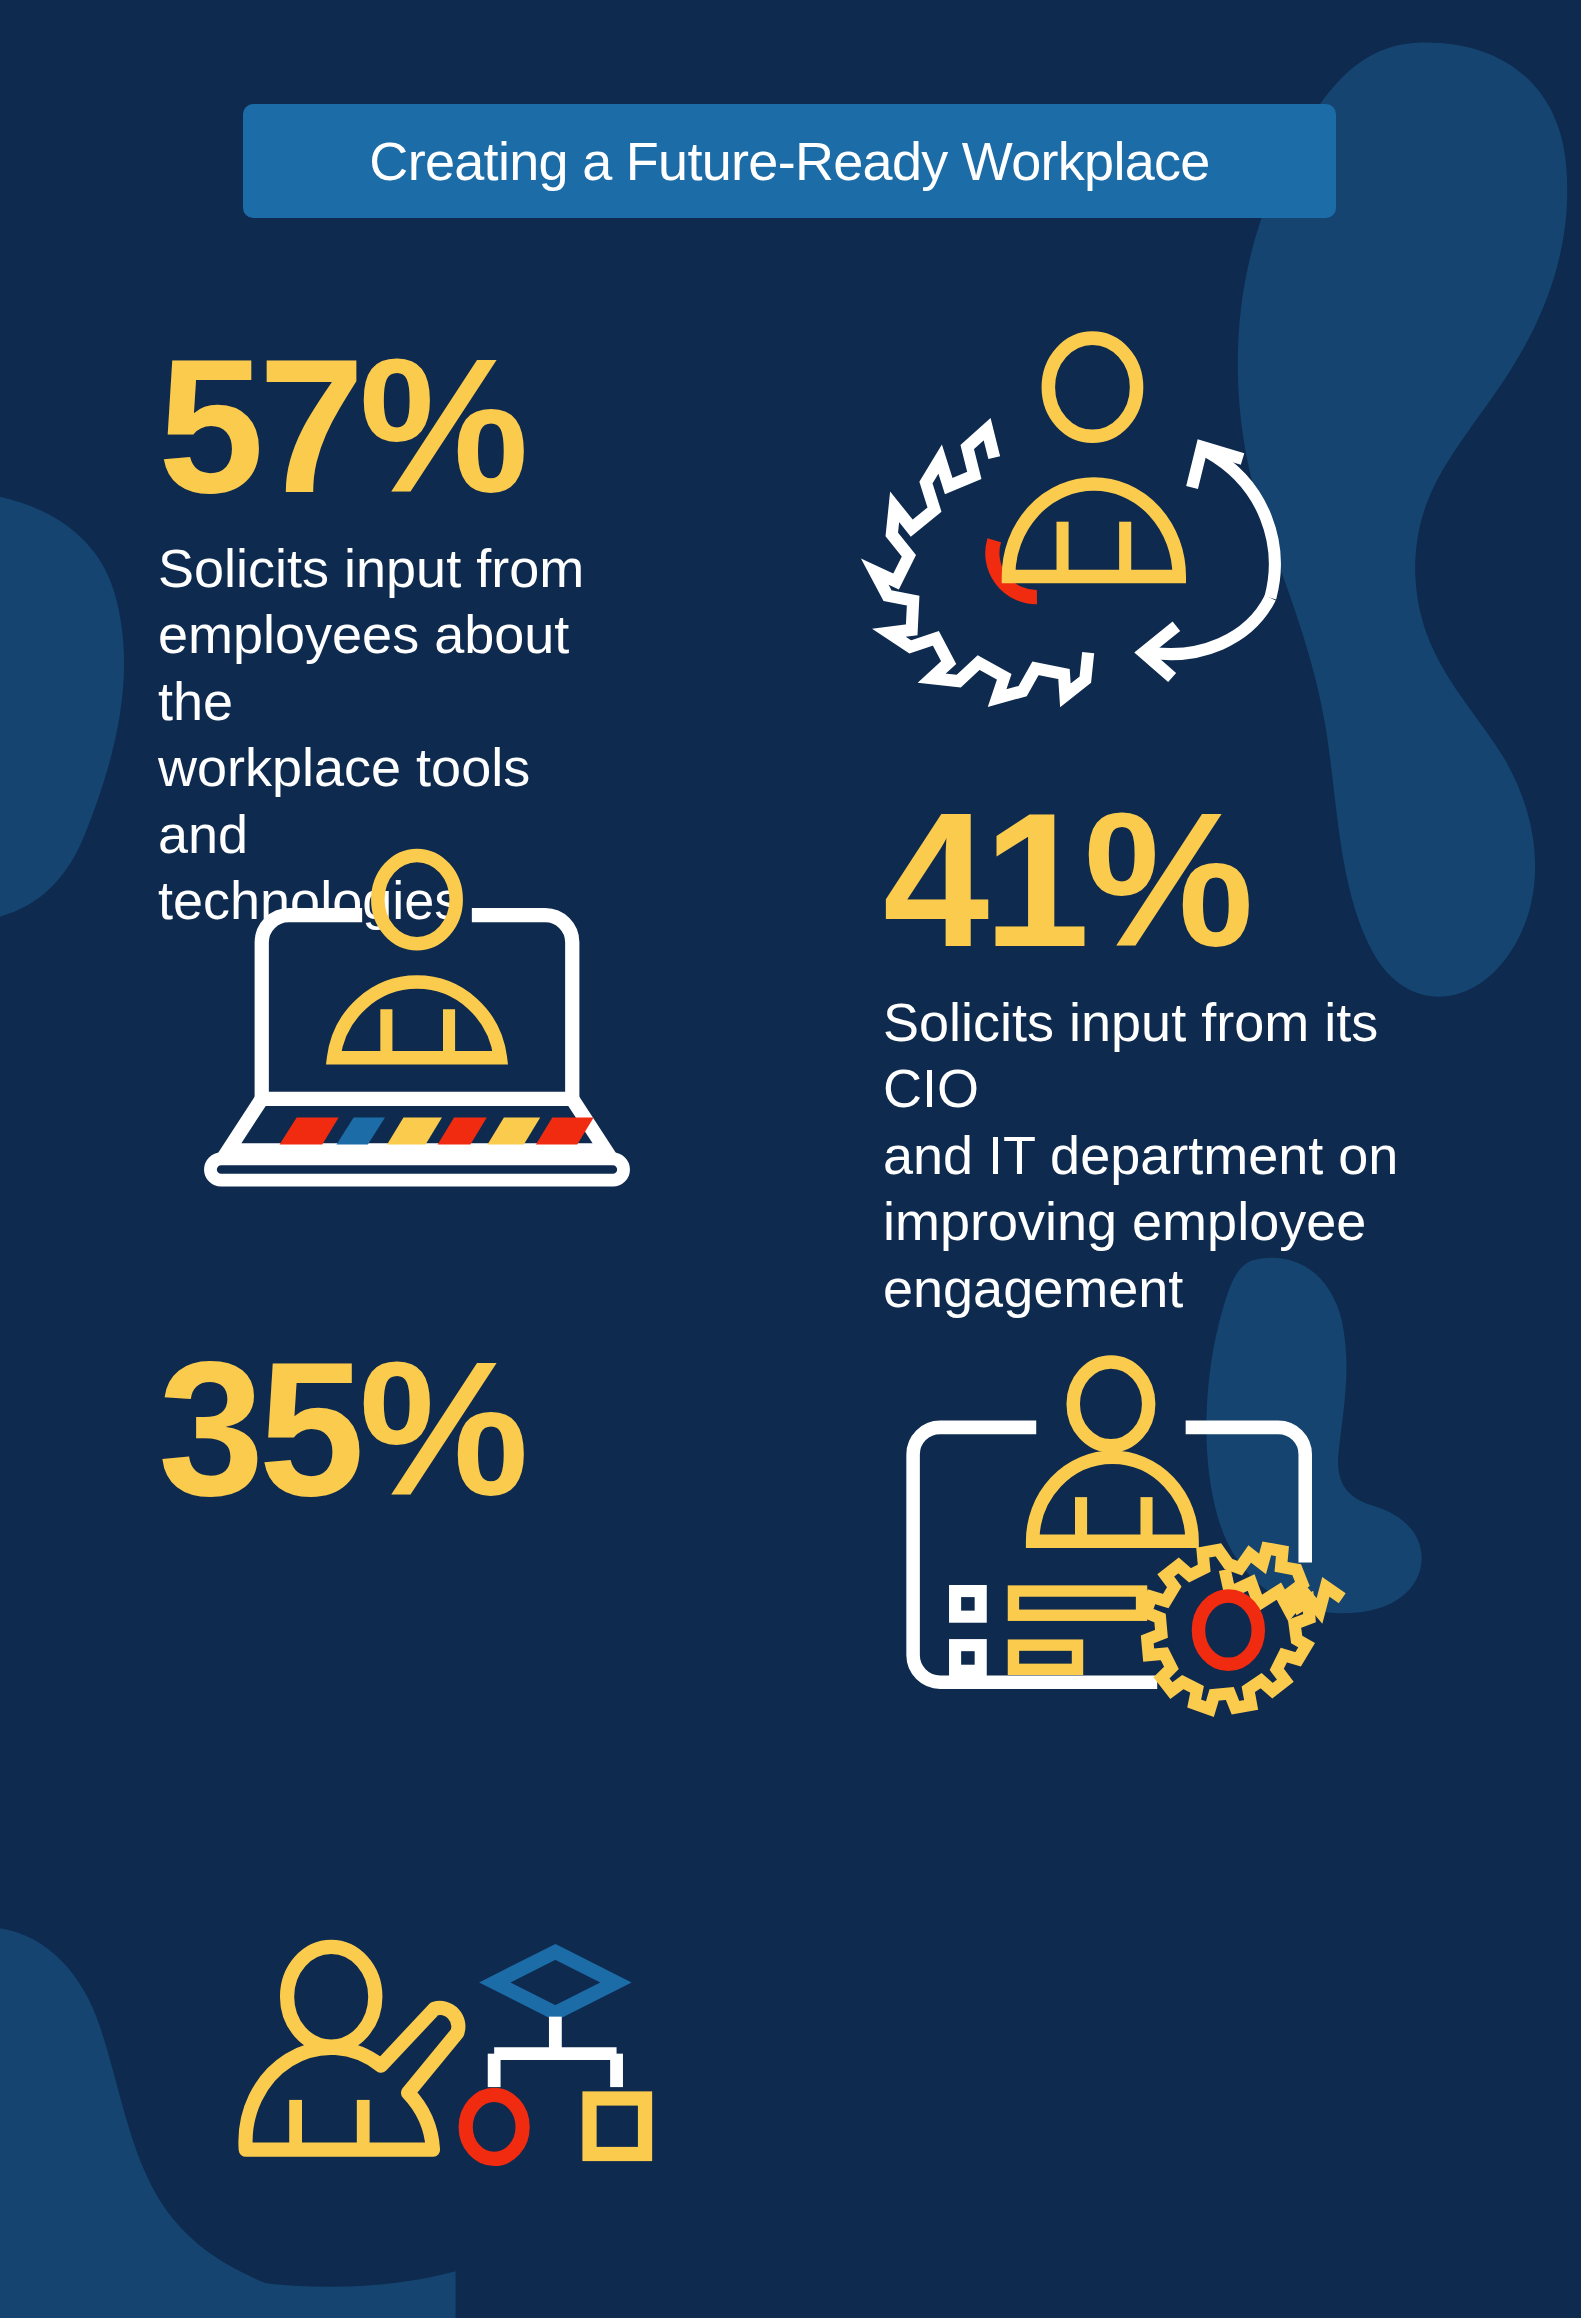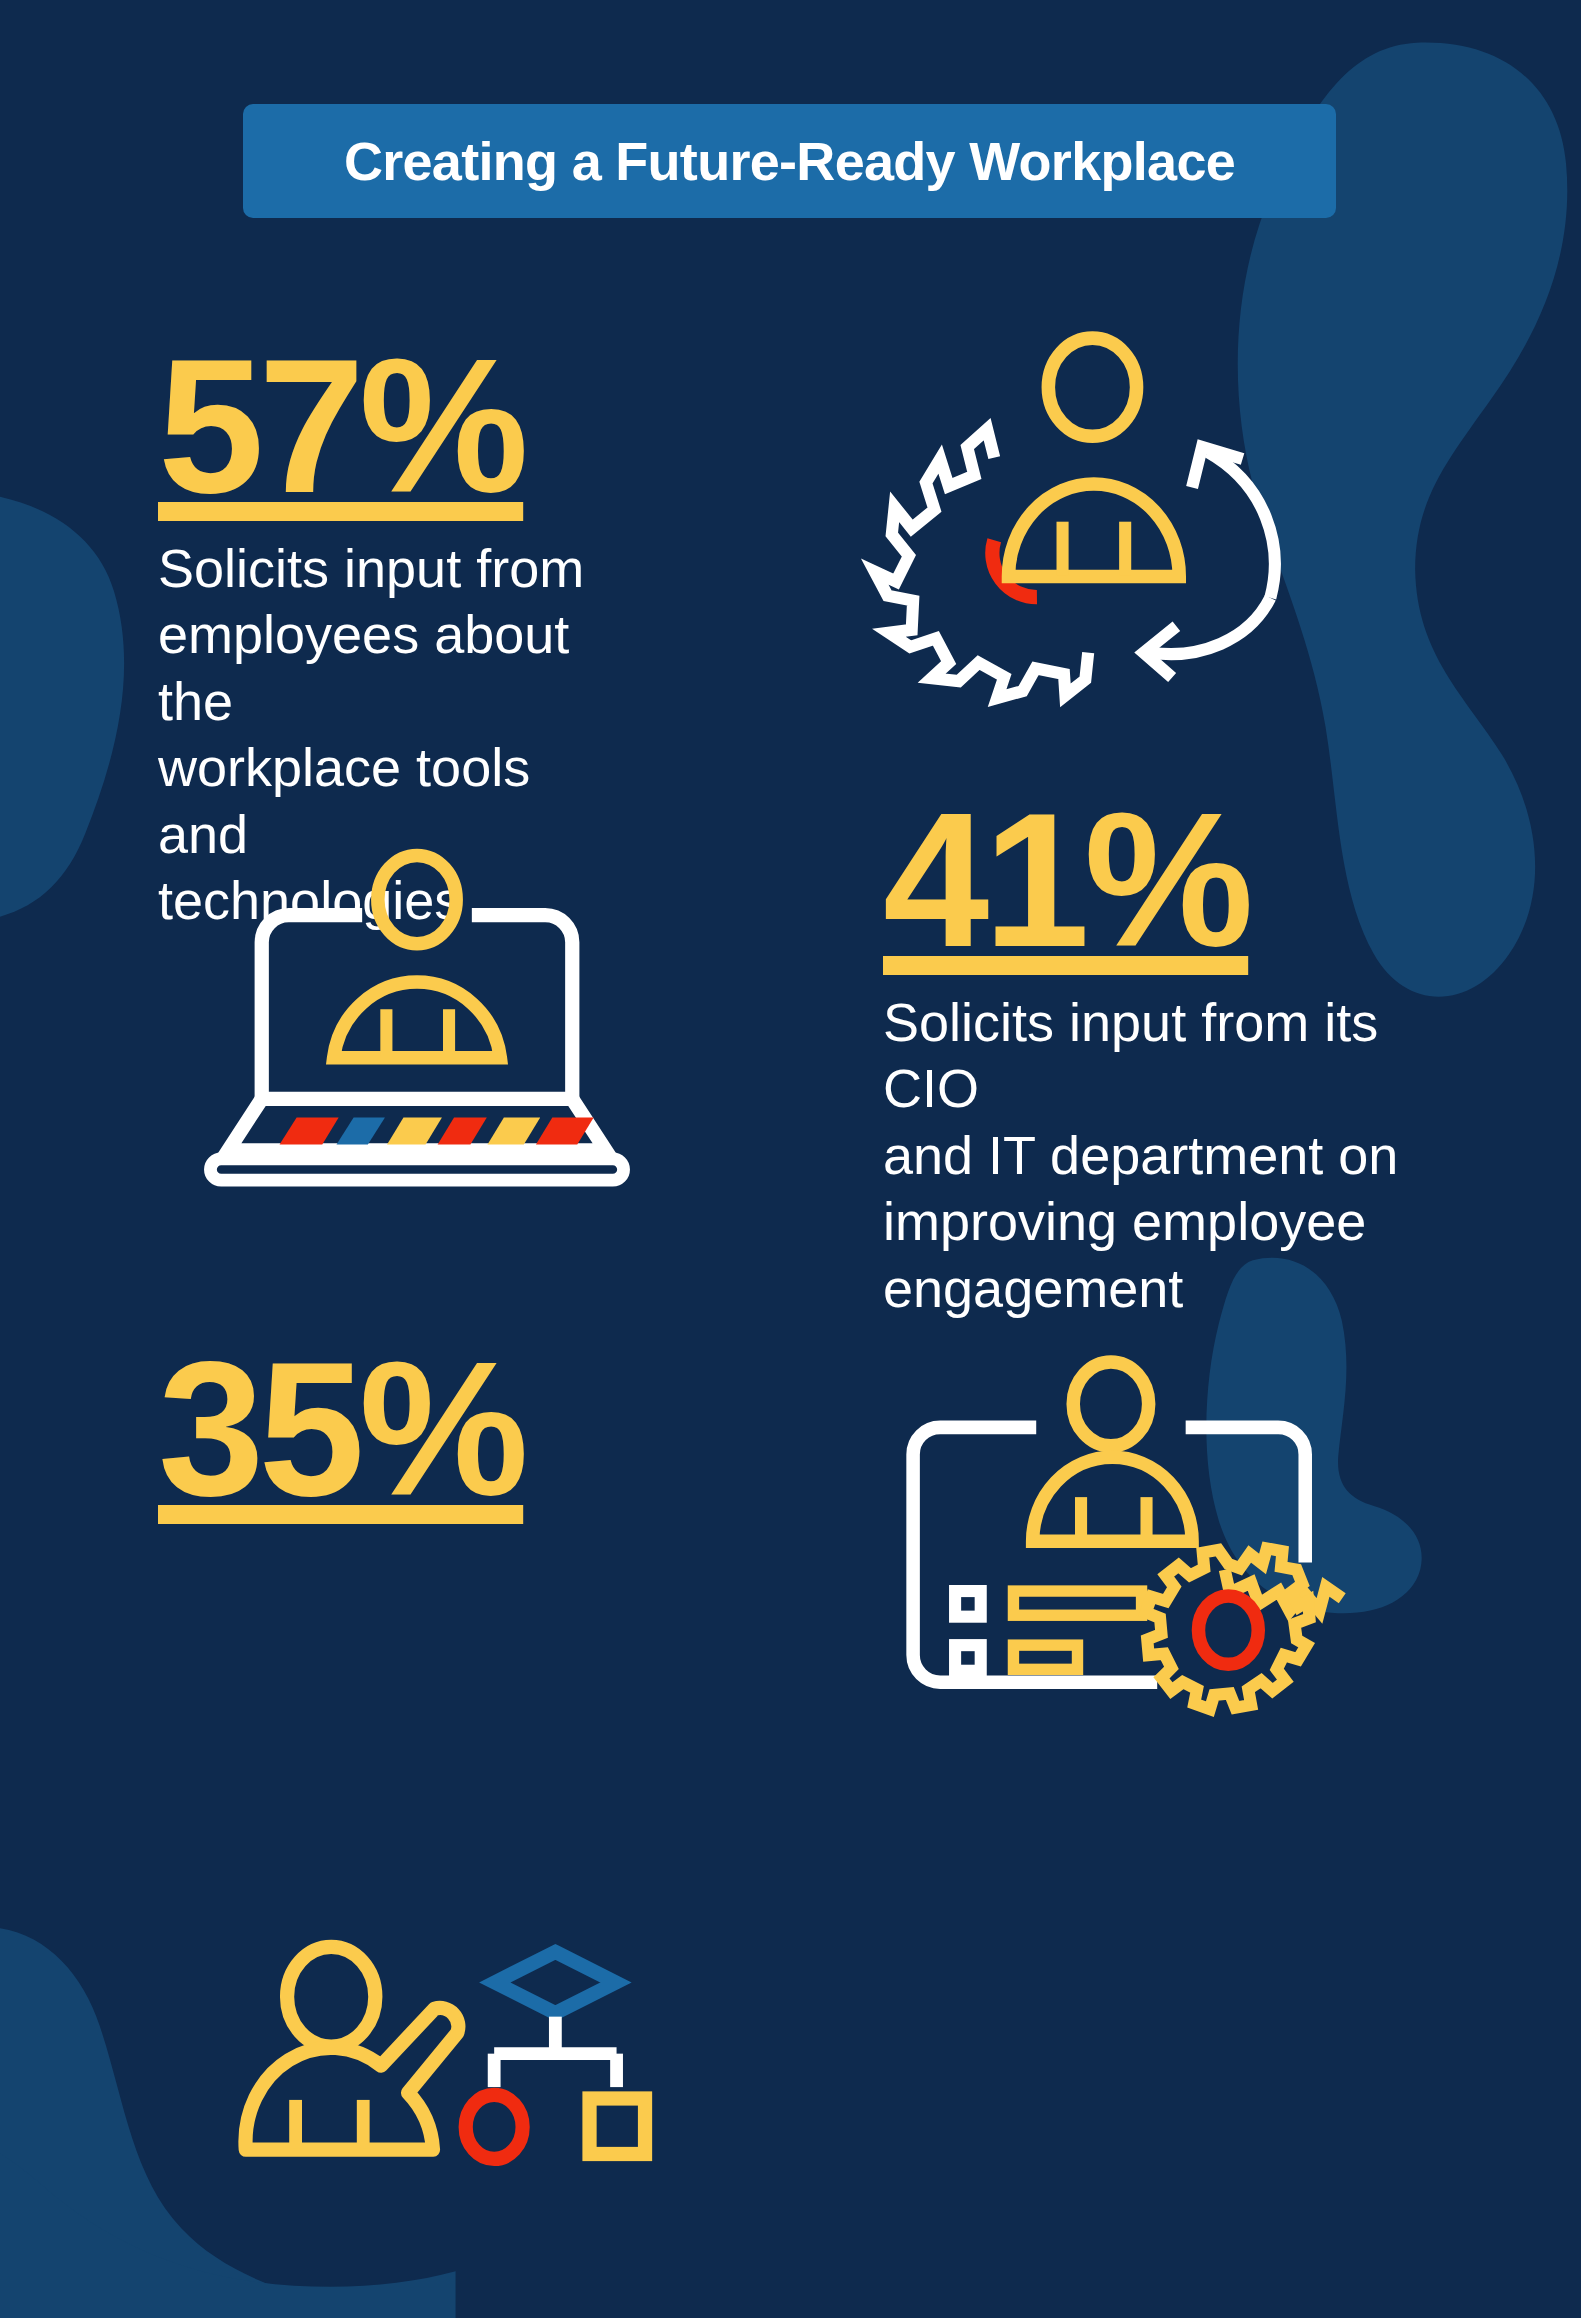--- a/index.html
+++ b/index.html
@@ -18,35 +18,34 @@
   .title-bar {
     position:absolute;
     left:243px; top:104px; width:1093px; height:114px;
     background:#1c6ca8;
     border-radius:10px;
     display:flex; align-items:center; justify-content:center;
   }
   .title-text {
     color:#ffffff;
     font-size:54px;
-    font-weight:bold;
+    font-weight:normal;
     letter-spacing:-0.7px;
     white-space:nowrap;
   }
 
   
   .stat { position:absolute; }
   .stat .pct {
     color:#fbcb4d;
     font-weight:bold;
     font-size:191px;
     line-height:0.95;
     letter-spacing:-5.7px;
     display:block;
-    text-decoration:underline;
   }
   .stat .desc {
     color:#ffffff;
     font-size:54px;
     line-height:1.23;
     margin-top:18.5px;
     display:block;
     white-space:pre-line;
   }
 

